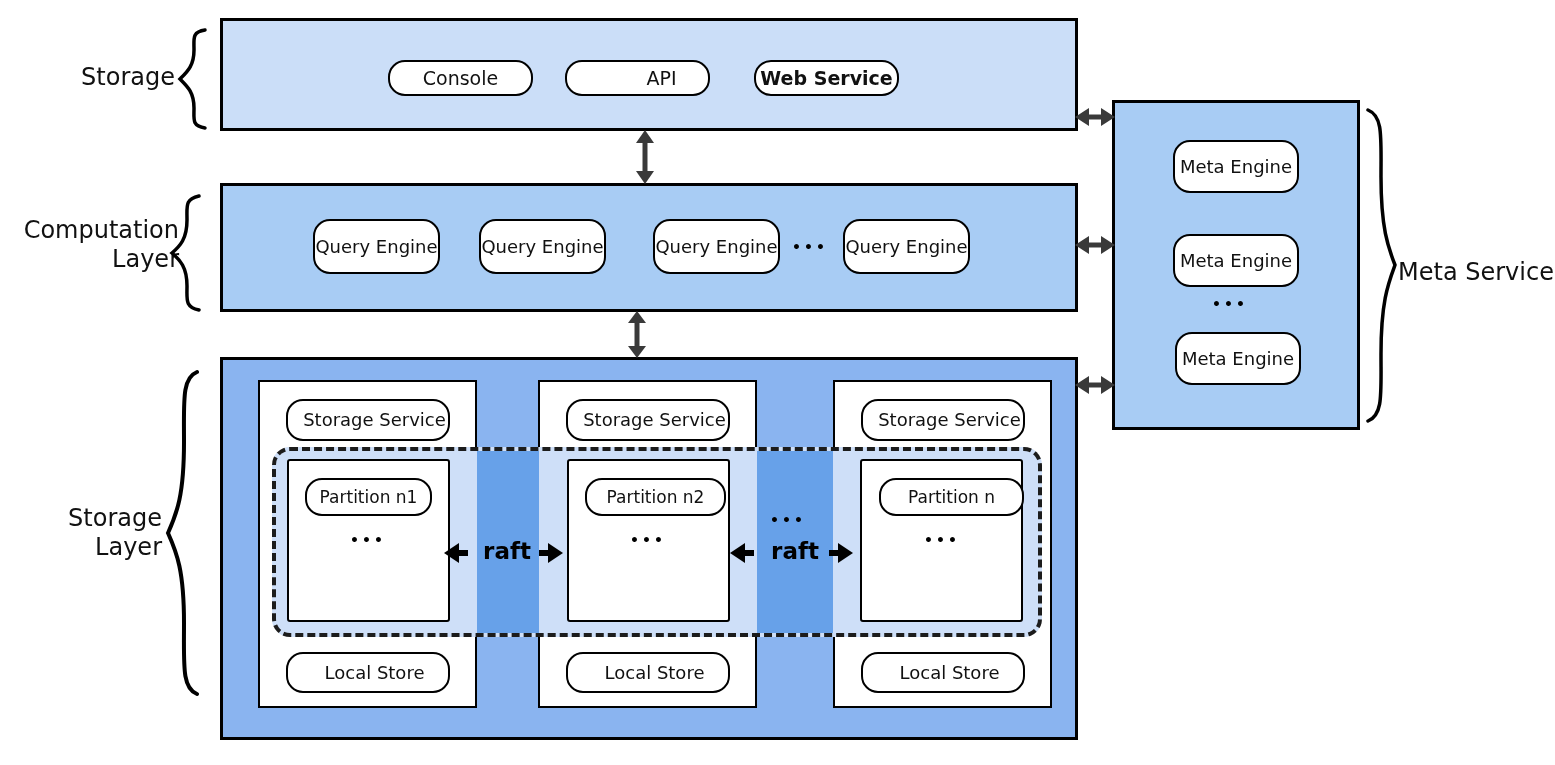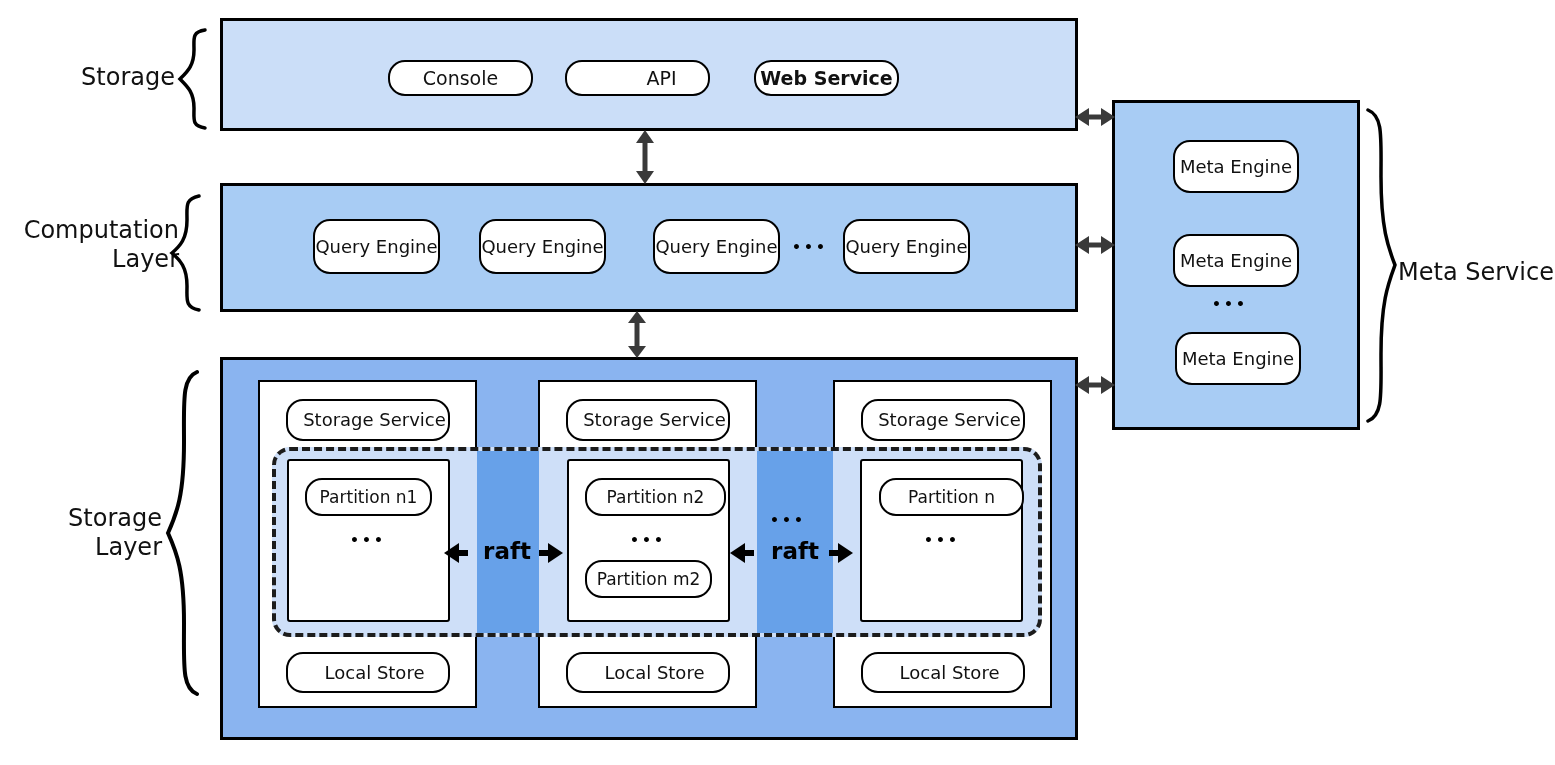--- a/index.html
+++ b/index.html
@@ -142,21 +142,20 @@
   <div class="abs raft" style="left:479px;top:538px;width:56px;">raft</div>
   <svg class="abs arrow-svg" style="left:537px;top:541px;" width="26" height="24" viewBox="0 0 26 24">
     <line x1="2" y1="12" x2="13" y2="12" stroke="#000" stroke-width="6"></line>
     <polygon points="26,12 11,2 11,22" fill="#000"></polygon>
   </svg>
 
   <div class="abs chip z3" style="left:566px;top:399px;width:164px;height:42px;">Storage Service</div>
   <div class="abs inner-rect" style="left:567px;top:459px;width:163px;height:163px;"></div>
   <div class="abs chip z4" style="left:585px;top:478px;width:141px;height:38px;font-size:17px;">Partition n2</div>
   <div class="abs dots" style="left:623px;top:532px;width:50px;">•••</div>
-  <div class="abs chip z4" style="left:585px;top:560px;width:127px;height:38px;font-size:17px;">Partition m2</div>
   <div class="abs chip z3" style="left:566px;top:652px;width:164px;height:41px;">Local Store</div>
 
   <div class="abs dots" style="left:763px;top:512px;width:50px;">•••</div>
   <svg class="abs arrow-svg" style="left:730px;top:541px;" width="26" height="24" viewBox="0 0 26 24">
     <line x1="24" y1="12" x2="13" y2="12" stroke="#000" stroke-width="6"></line>
     <polygon points="0,12 15,2 15,22" fill="#000"></polygon>
   </svg>
   <div class="abs raft" style="left:767px;top:538px;width:56px;">raft</div>
   <svg class="abs arrow-svg" style="left:827px;top:541px;" width="26" height="24" viewBox="0 0 26 24">
     <line x1="2" y1="12" x2="13" y2="12" stroke="#000" stroke-width="6"></line>

